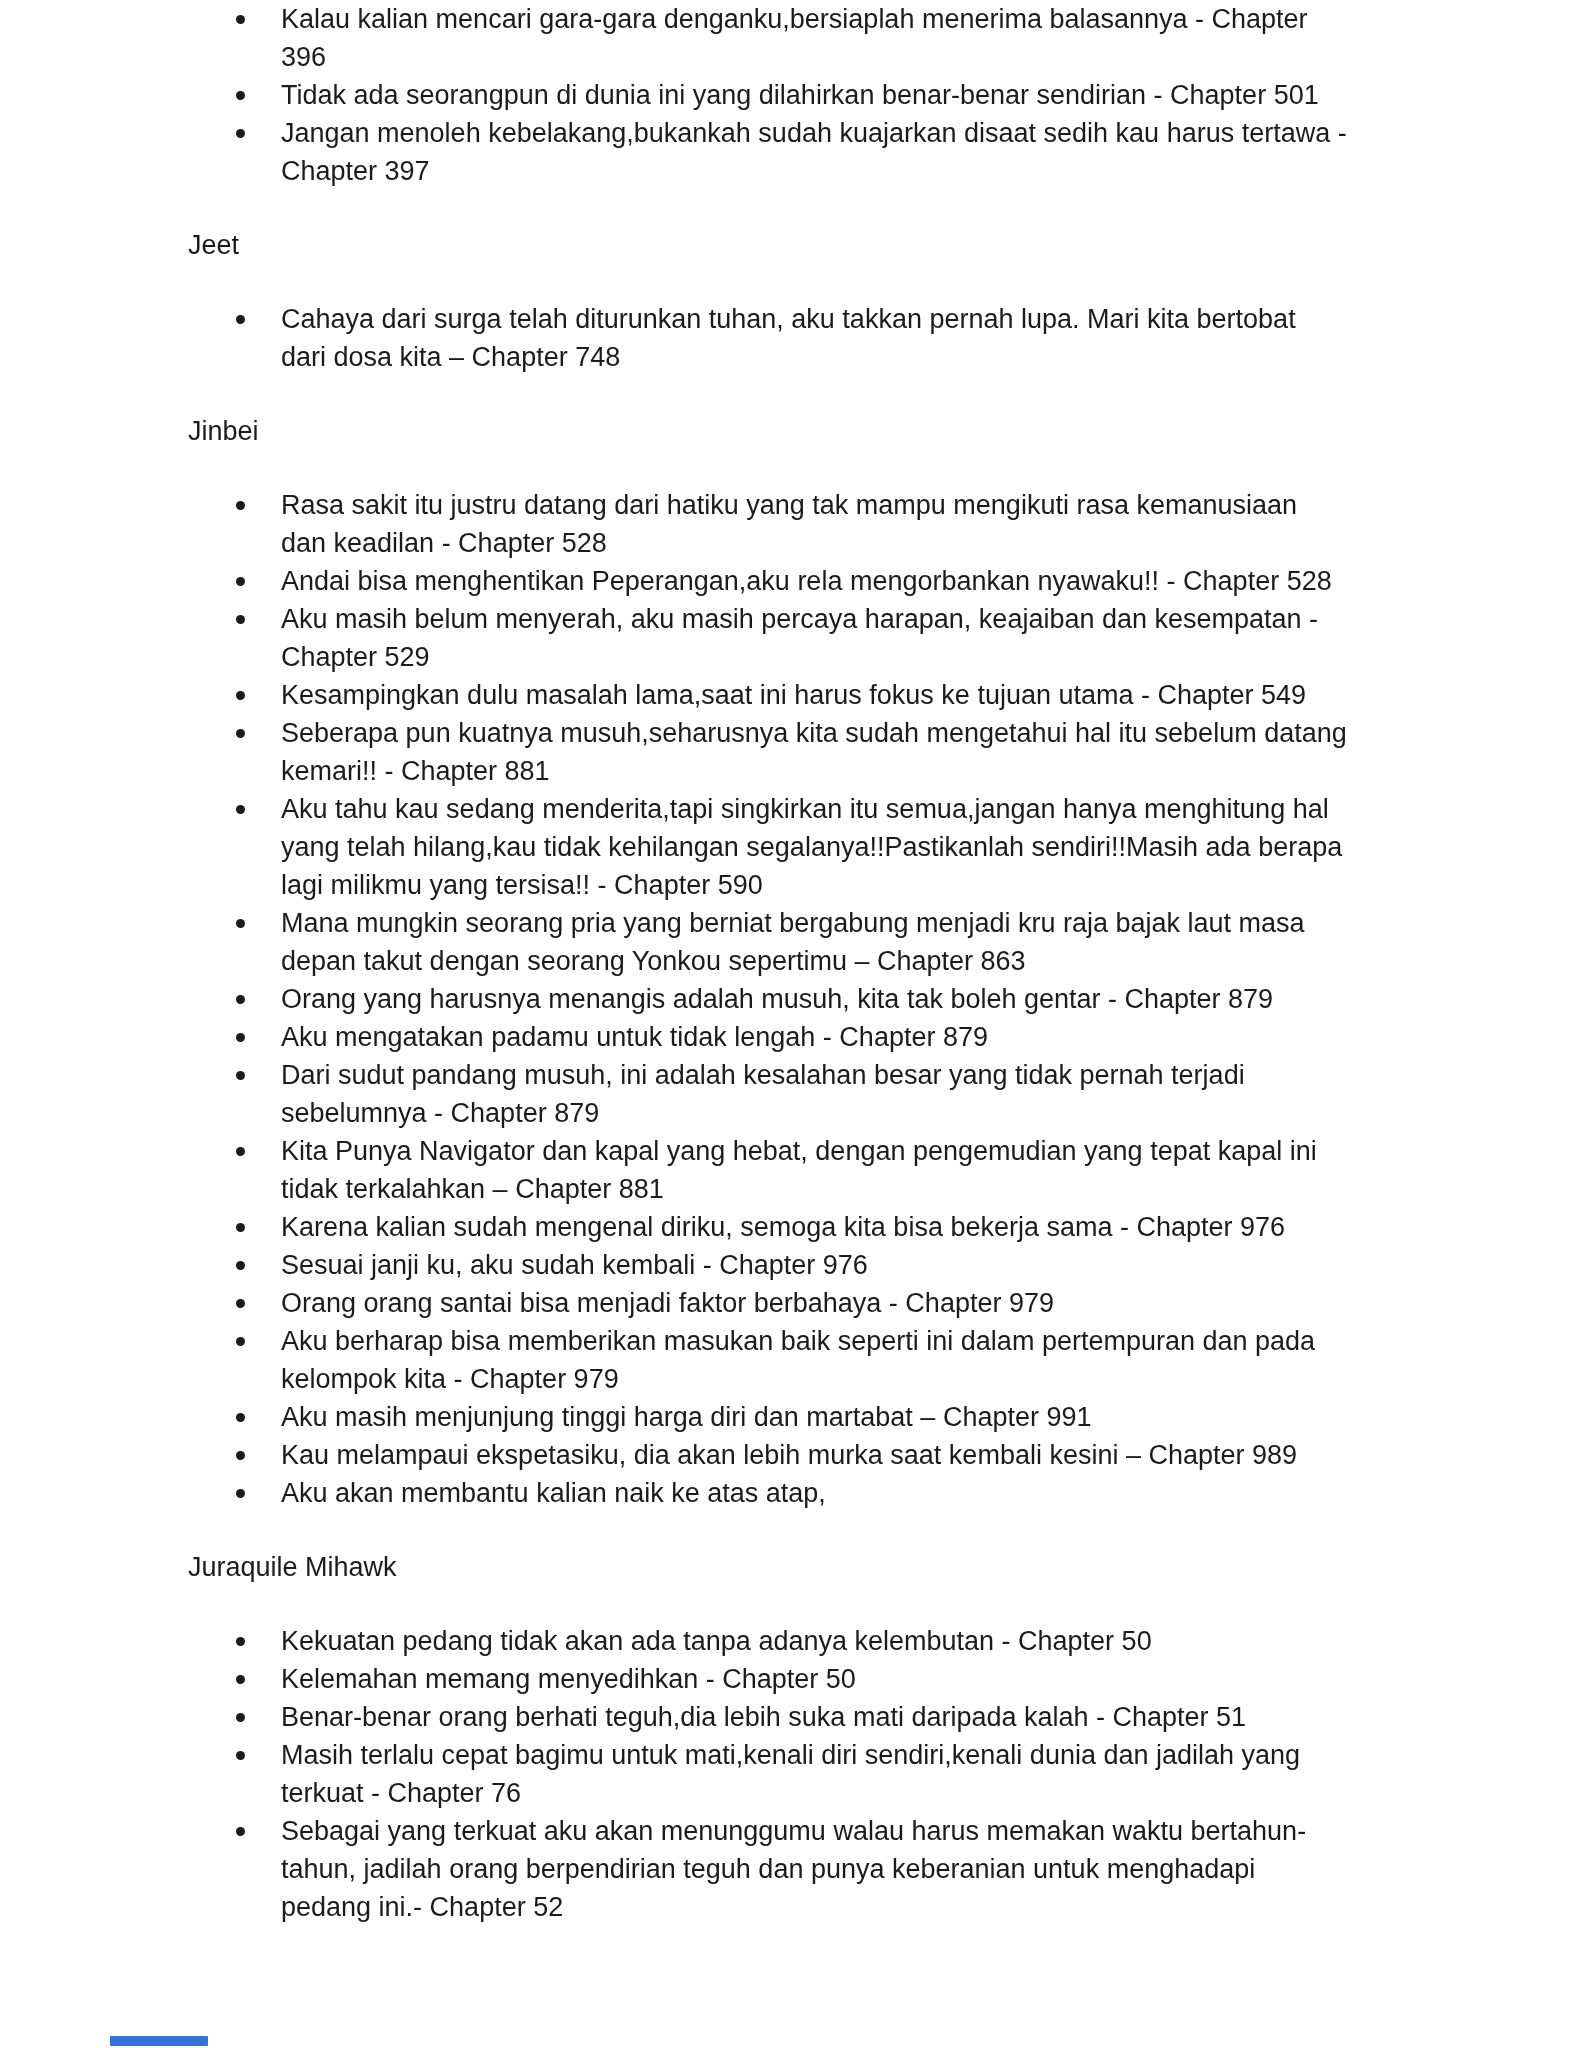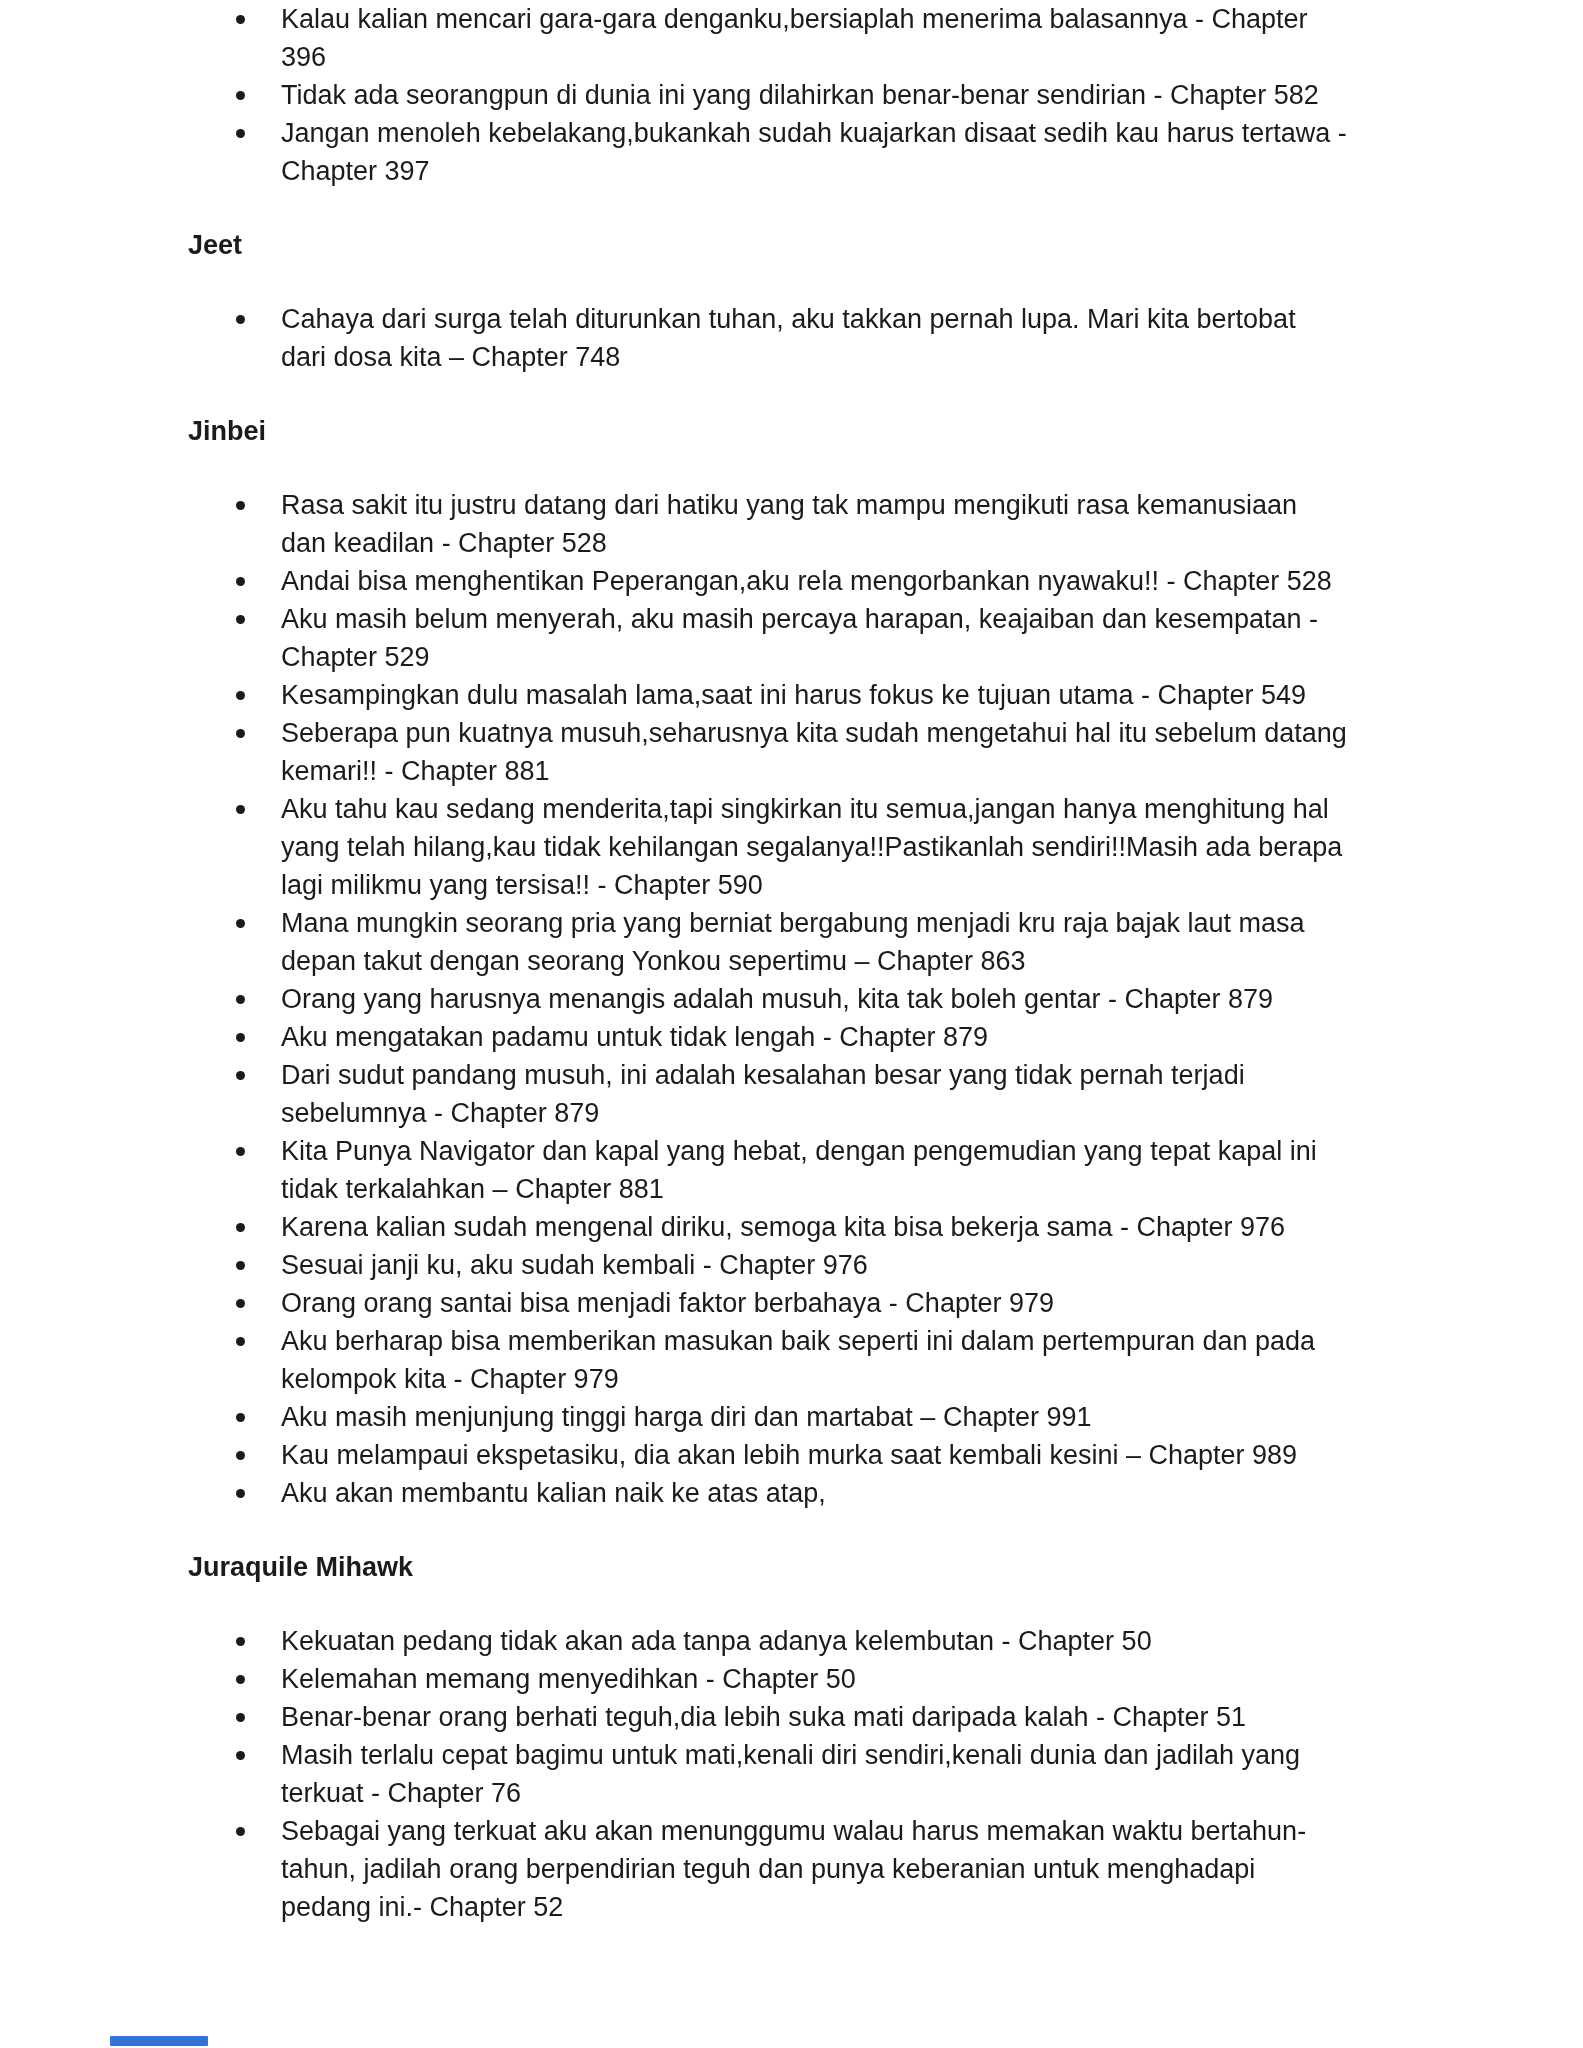--- a/index.html
+++ b/index.html
@@ -16,21 +16,21 @@
   }
   .page {
     position: relative;
     width: 1583px;
     height: 2048px;
     background: #ffffff;
   }
   .heading {
     font-size: 27px;
     line-height: 38px;
-    font-weight: bold;
+    font-weight: normal;
     color: #1b1b1b;
     margin: 36px 16px 36px 188px;
     padding: 0;
   }
   ul.quote-list {
     list-style: none;
     margin: 0 8px 0 281px;
     padding: 0;
     width: 1066px;
   }
@@ -58,21 +58,21 @@
     height: 10px;
     border-radius: 1px;
   }
 </style>
 </head>
 <body>
 
 <div class="page">
   <ul class="quote-list">
       <li class="quote-item">Kalau kalian mencari gara-gara denganku,bersiaplah menerima balasannya - Chapter 396</li>
-      <li class="quote-item">Tidak ada seorangpun di dunia ini yang dilahirkan benar-benar sendirian - Chapter 582</li>
+      <li class="quote-item">Tidak ada seorangpun di dunia ini yang dilahirkan benar-benar sendirian - Chapter 501</li>
       <li class="quote-item">Jangan menoleh kebelakang,bukankah sudah kuajarkan disaat sedih kau harus tertawa - Chapter 397</li>
     </ul>
     <h2 class="heading">Jeet</h2>
     <ul class="quote-list">
       <li class="quote-item">Cahaya dari surga telah diturunkan tuhan, aku takkan pernah lupa. Mari kita bertobat dari dosa kita – Chapter 748</li>
     </ul>
     <h2 class="heading">Jinbei</h2>
     <ul class="quote-list">
       <li class="quote-item">Rasa sakit itu justru datang dari hatiku yang tak mampu mengikuti rasa kemanusiaan dan keadilan - Chapter 528</li>
       <li class="quote-item">Andai bisa menghentikan Peperangan,aku rela mengorbankan nyawaku!! - Chapter 528</li>

